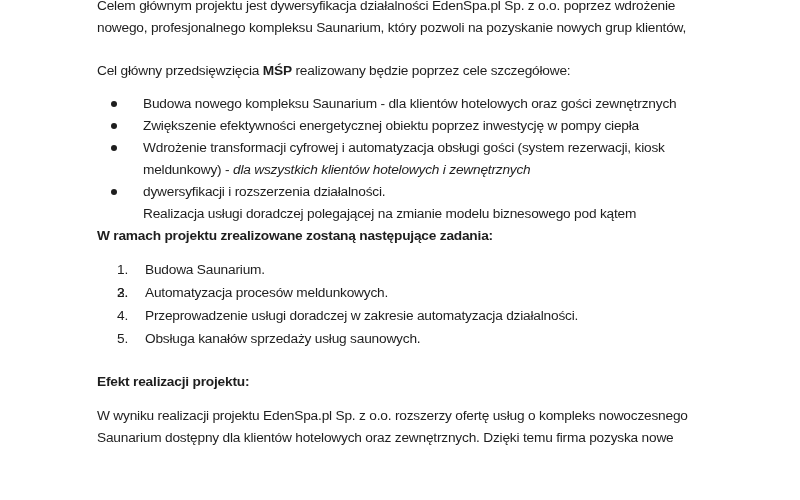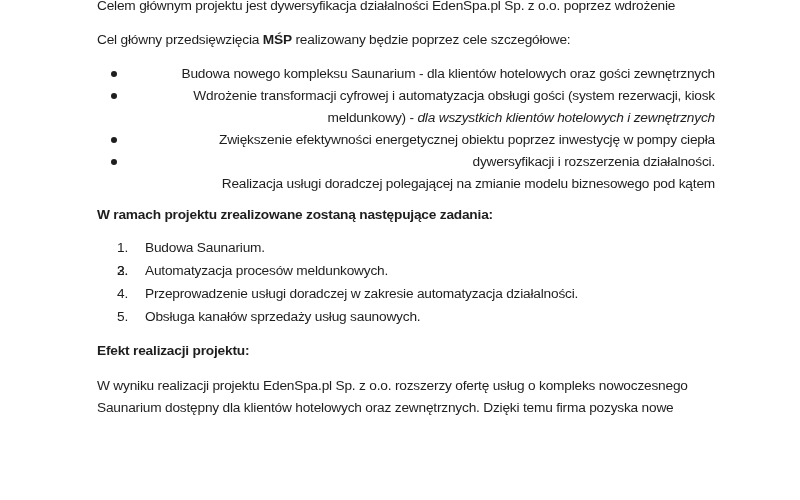--- a/index.html
+++ b/index.html
@@ -29,101 +29,101 @@
     line-height: 22.4px;
   }
   .intro {
     margin-top: -5px;
   }
   .heading {
     line-height: 22.4px;
     white-space: nowrap;
   }
   .h-goals {
-    margin-top: 12px;
+    margin-top: 20px;
   }
   .b {
     font-weight: bold;
   }
   .i {
     font-style: italic;
   }
   .bullets {
     margin-top: 11px;
     line-height: 22px;
-    text-align: right;
   }
   .bullet-item {
     position: relative;
     padding-left: 46px;
   }
   .dot {
     position: absolute;
     left: 14px;
     top: 8px;
     width: 6px;
     height: 6px;
     border-radius: 50%;
     background: #1e1e1e;
   }
   .h-tasks {
-    margin-top: 9px;
+    margin-top: 0;
   }
   .numlist {
     margin-top: 10px;
     line-height: 23px;
   }
   .num-item {
     position: relative;
     padding-left: 48px;
     white-space: nowrap;
   }
   .num {
     position: absolute;
     left: 20px;
   }
   .h-effect {
-    margin-top: 12px;
+    margin-top: 21px;
   }
   .result {
     margin-top: 12px;
   }
 </style>
 </head>
 <body>
 
 <div class="doc">
 
   <div class="para intro">
     <div class="line">Celem głównym projektu jest dywersyfikacja działalności EdenSpa.pl Sp. z o.o. poprzez wdrożenie</div>
+    <div class="line">nowego, profesjonalnego kompleksu Saunarium, który pozwoli na pozyskanie nowych grup klientów,</div>
   </div>
 
   <div class="heading h-goals"><span>Cel główny przedsięwzięcia </span><span class="b">MŚP</span><span> realizowany będzie poprzez cele szczegółowe:</span></div>
 
   <div class="bullets">
 
     <div class="bullet-item">
       <span class="dot"></span>
       <div class="btext">
         <div class="line">Budowa nowego kompleksu Saunarium - dla klientów hotelowych oraz gości zewnętrznych</div>
       </div>
     </div>
 
     <div class="bullet-item">
       <span class="dot"></span>
       <div class="btext">
-        <div class="line">Wdrożenie transformacji cyfrowej i automatyzacja obsługi gości (system rezerwacji, kiosk</div>
-        <div class="line"><span>meldunkowy) -  </span><span class="i">dla wszystkich klientów hotelowych i zewnętrznych</span></div>
+        <div class="line">Zwiększenie efektywności energetycznej obiektu poprzez inwestycję w pompy ciepła</div>
       </div>
     </div>
 
     <div class="bullet-item">
       <span class="dot"></span>
       <div class="btext">
-        <div class="line">Zwiększenie efektywności energetycznej obiektu poprzez inwestycję w pompy ciepła</div>
+        <div class="line">Wdrożenie transformacji cyfrowej i automatyzacja obsługi gości (system rezerwacji, kiosk</div>
+        <div class="line"><span>meldunkowy) -  </span><span class="i">dla wszystkich klientów hotelowych i zewnętrznych</span></div>
       </div>
     </div>
 
     <div class="bullet-item">
       <span class="dot"></span>
       <div class="btext">
         <div class="line">dywersyfikacji i rozszerzenia działalności.</div>
         <div class="line">Realizacja usługi doradczej polegającej na zmianie modelu biznesowego pod kątem</div>
       </div>
     </div>

